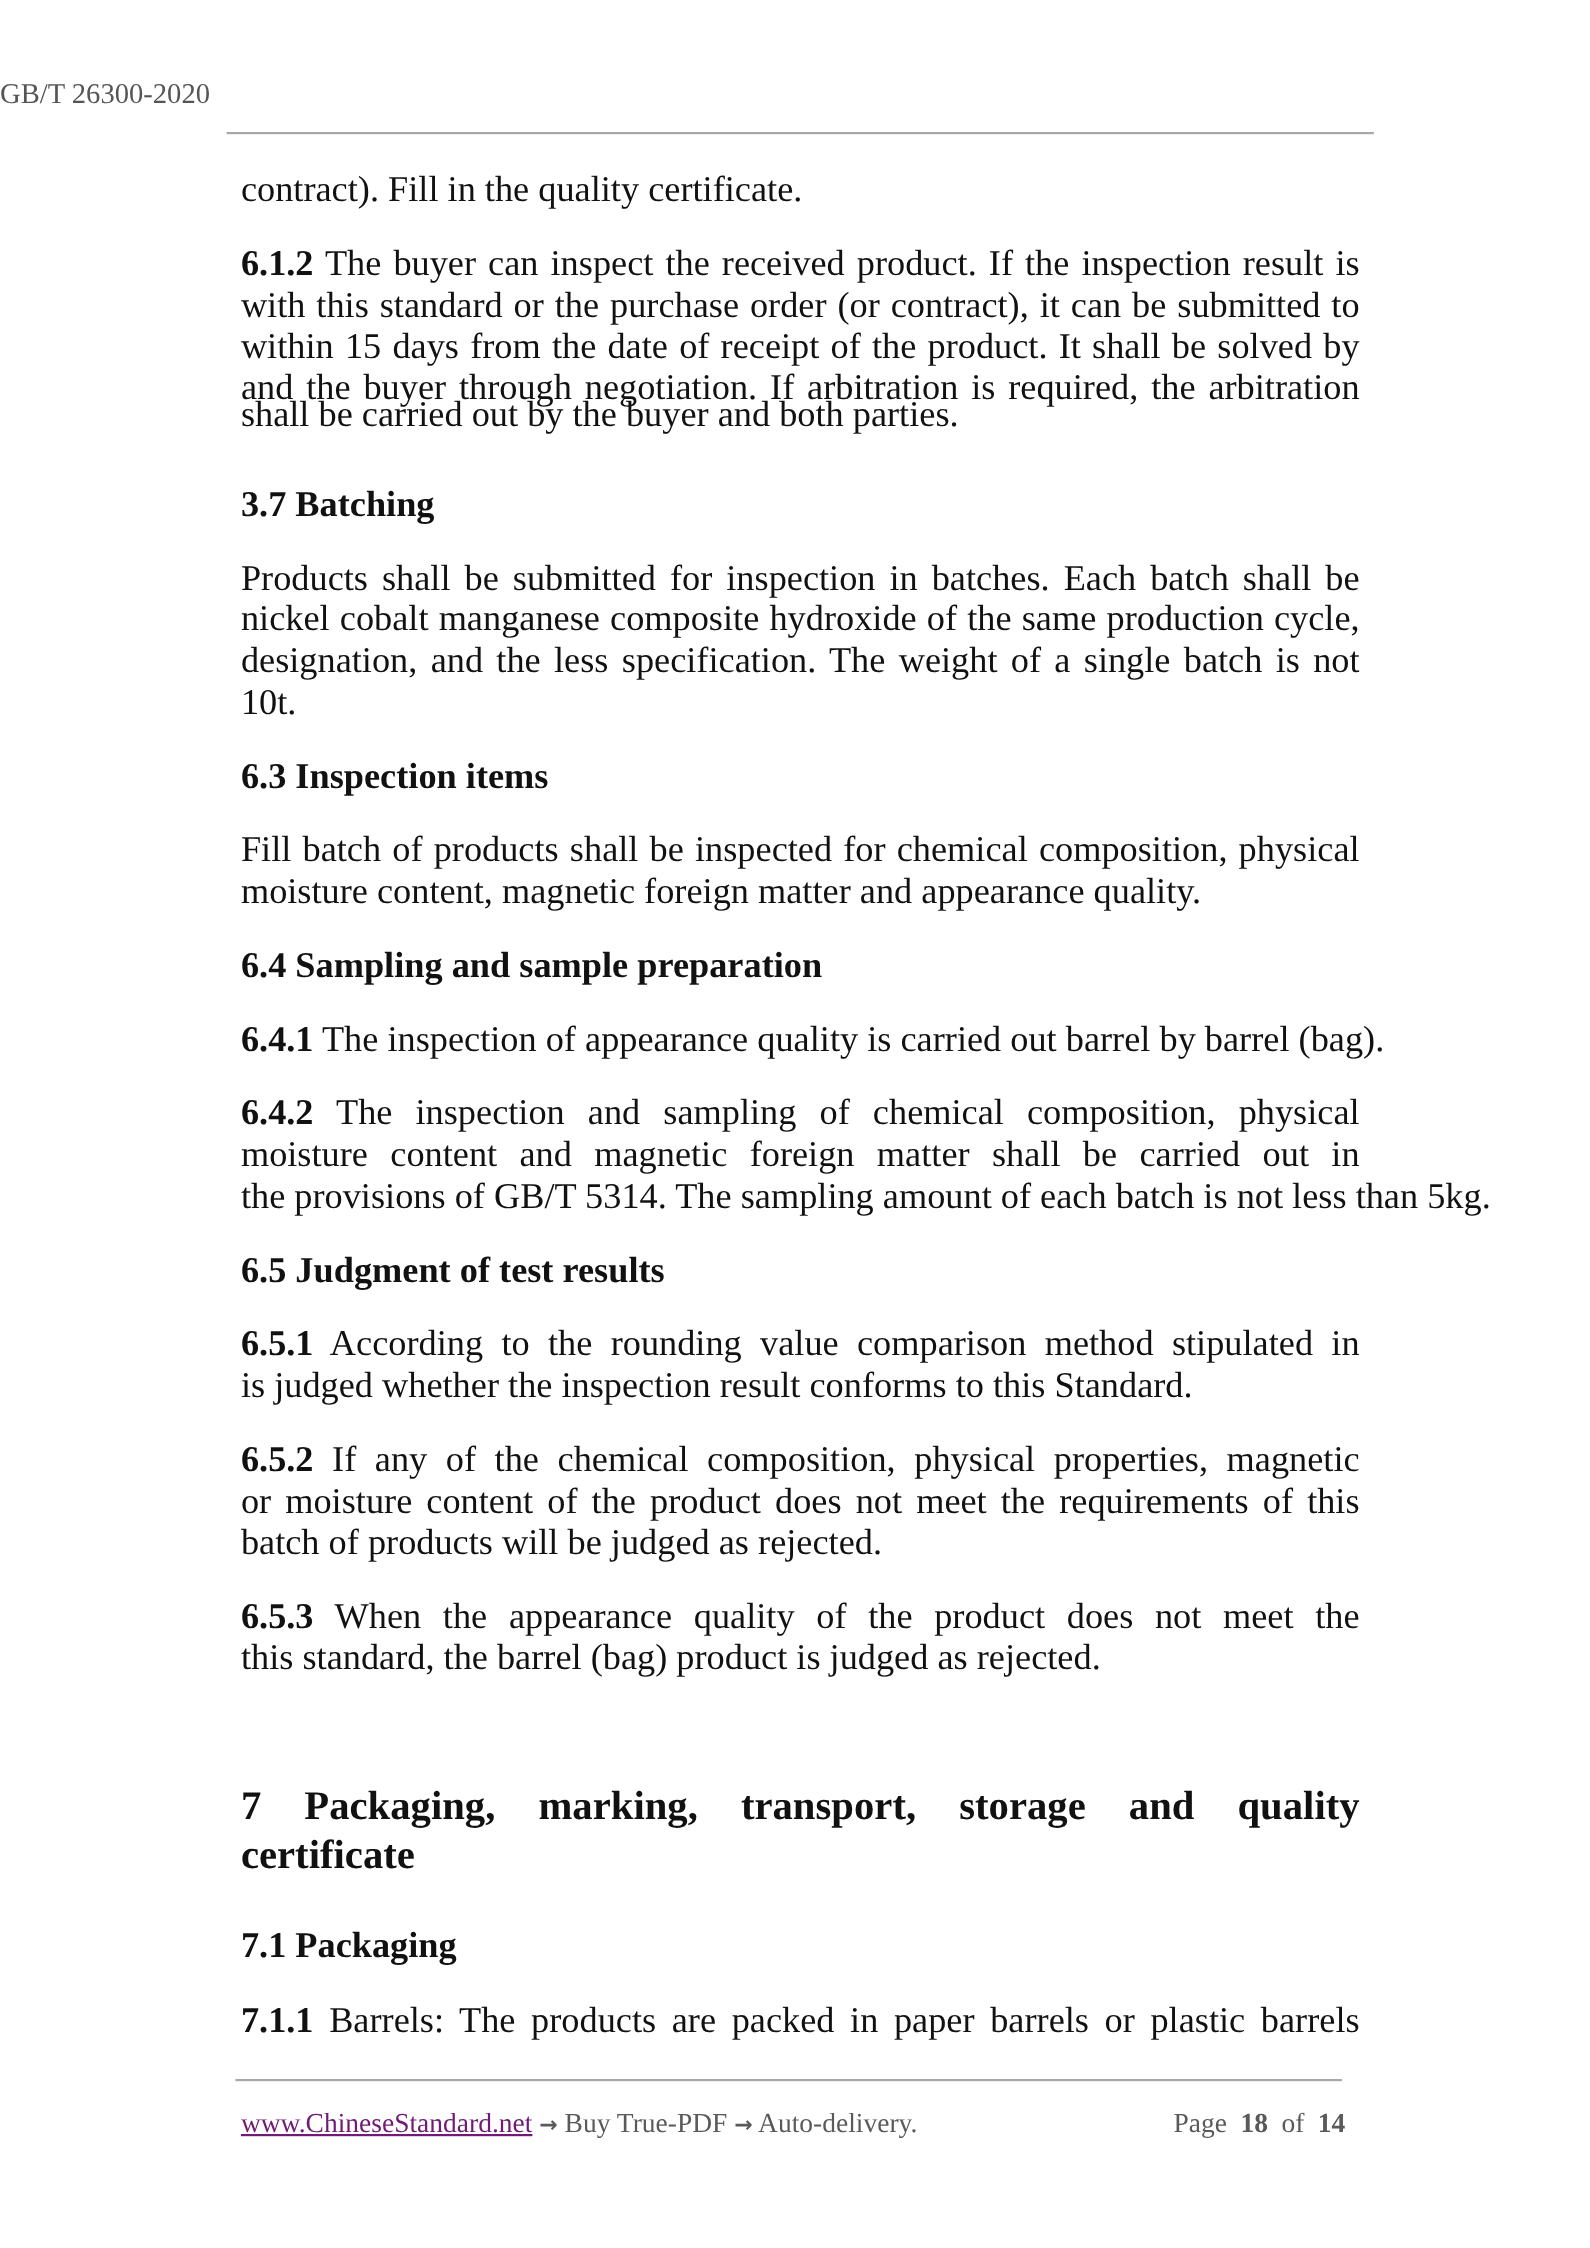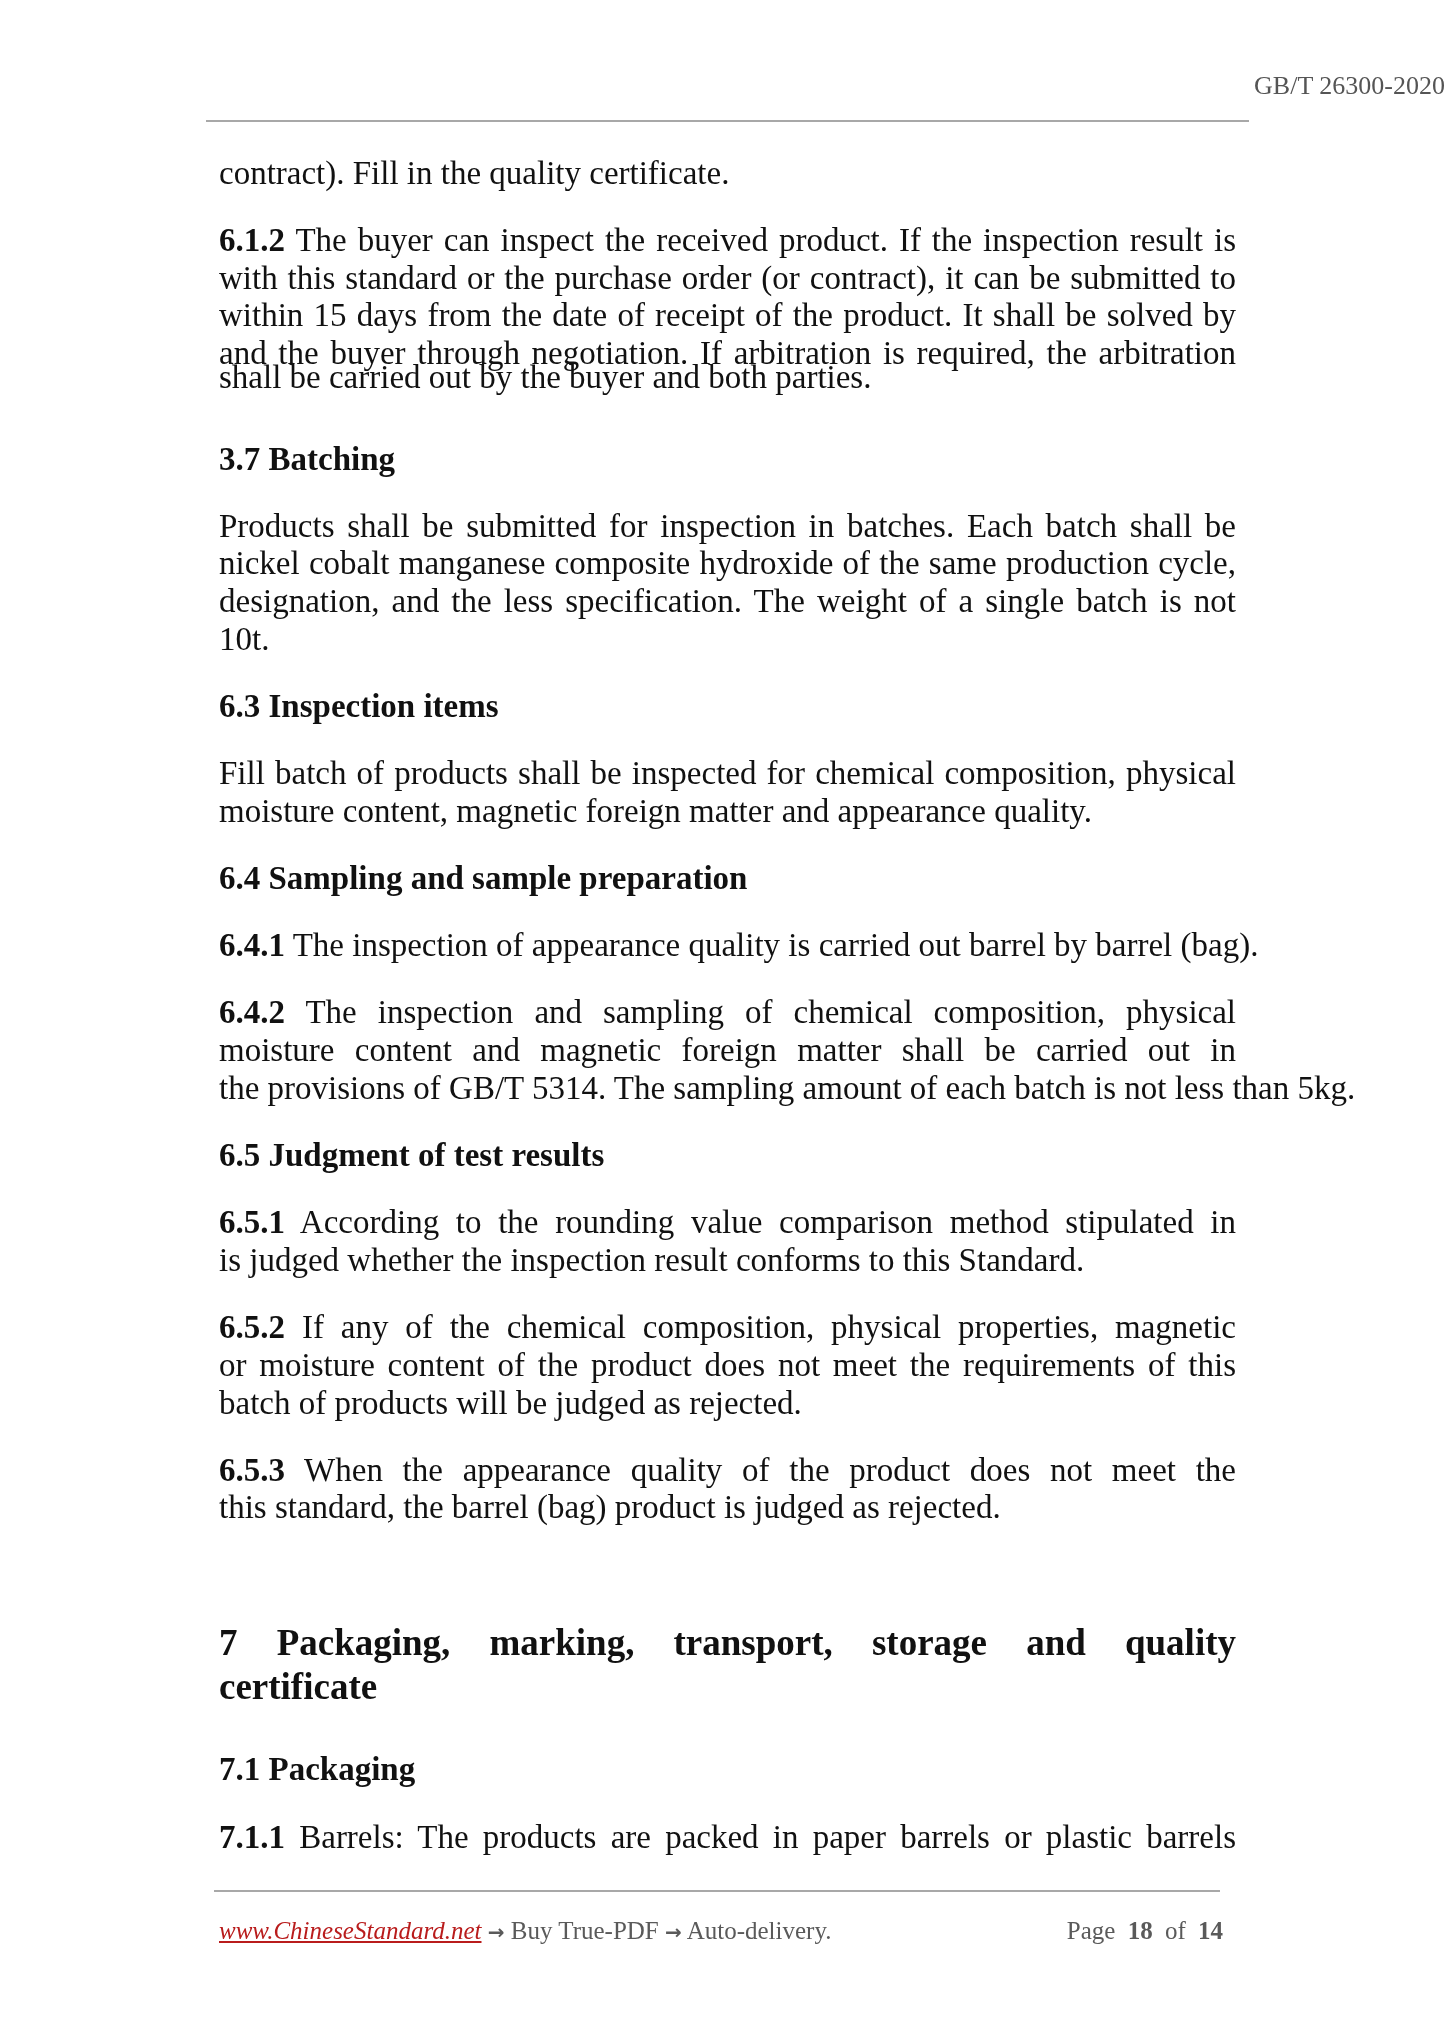--- a/index.html
+++ b/index.html
@@ -1,35 +1,35 @@
 <!DOCTYPE html>
 <html><head>
 <meta charset="utf-8">
 <style>
   html, body { margin: 0; padding: 0; background: #ffffff; }
   body { width: 1445px; height: 2044px; position: relative; overflow: hidden;
          font-family: "Liberation Serif", "DejaVu Serif", serif; color: #111111; }
-  .page-header { position: absolute; left: 0; width: 1445px; top: 68px; text-align: right;
+  .page-header { position: absolute; left: 0; width: 1445px; top: 68px; text-align: left;
                  font-size: 26px; line-height: 36px; color: #555555; }
   .rule { position: absolute; height: 2px; background: #a8a8a8; }
   .header-rule { left: 206px; width: 1043px; top: 120px; }
   .footer-rule { left: 214px; width: 1006px; top: 1890px; }
   .line { position: absolute; left: 219px; width: 1017px; font-size: 33px; line-height: 38px;
           white-space: nowrap; }
   .line.j { text-align: justify; text-align-last: justify; white-space: normal; height: 38px; overflow: hidden; }
   .line b { font-weight: bold; }
   .h2 { font-weight: bold; }
   .h1 { position: absolute; left: 219px; width: 1017px; font-size: 37px; line-height: 50px;
         font-weight: bold; white-space: nowrap; }
   .h1.j { text-align: justify; text-align-last: justify; white-space: normal; height: 50px; overflow: hidden; margin-top: 33px; }
   .footer { position: absolute; top: 1916px; left: 219px; width: 1004px; font-size: 25px; line-height: 30px;
             color: #5a5a5a; }
   .footer .left { position: absolute; left: 0; top: 0; white-space: nowrap; }
   .footer .right { position: absolute; right: 0; top: 0; white-space: nowrap; word-spacing: 6px; }
-  .footer a { color: #b91c1c; text-decoration: underline; font-style: italic; }
+  .footer a { color: #701a75; text-decoration: underline; }
   .footer .arrow { font-family: "DejaVu Sans", sans-serif; font-size: 20px; font-weight: bold; }
 </style>
 </head>
 <body>
 
 <div class="page-header">GB/T 26300-2020</div>
 <div class="rule header-rule"></div>
 
 <div>
   <div class="line" style="top:154px">contract). Fill in the quality certificate.</div>

